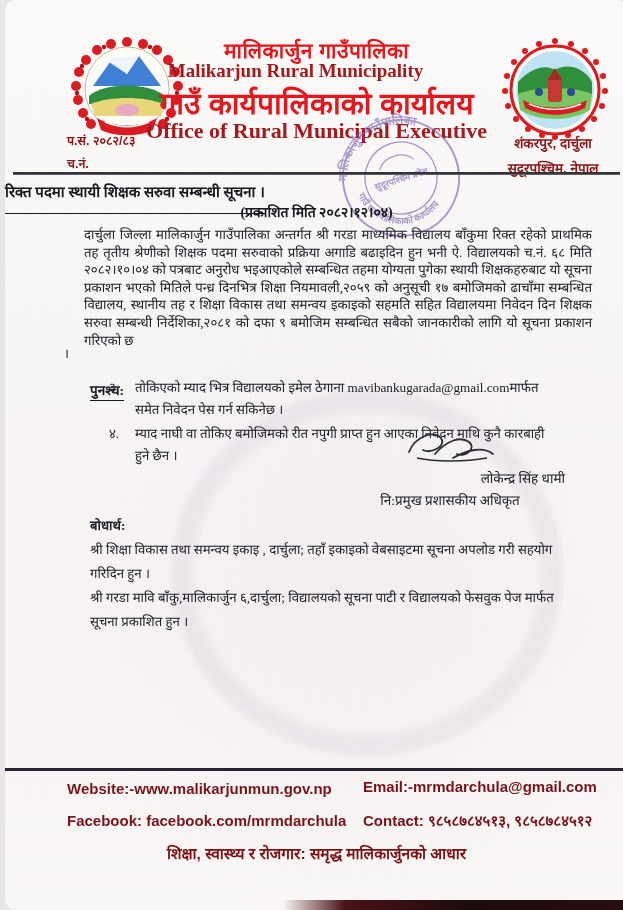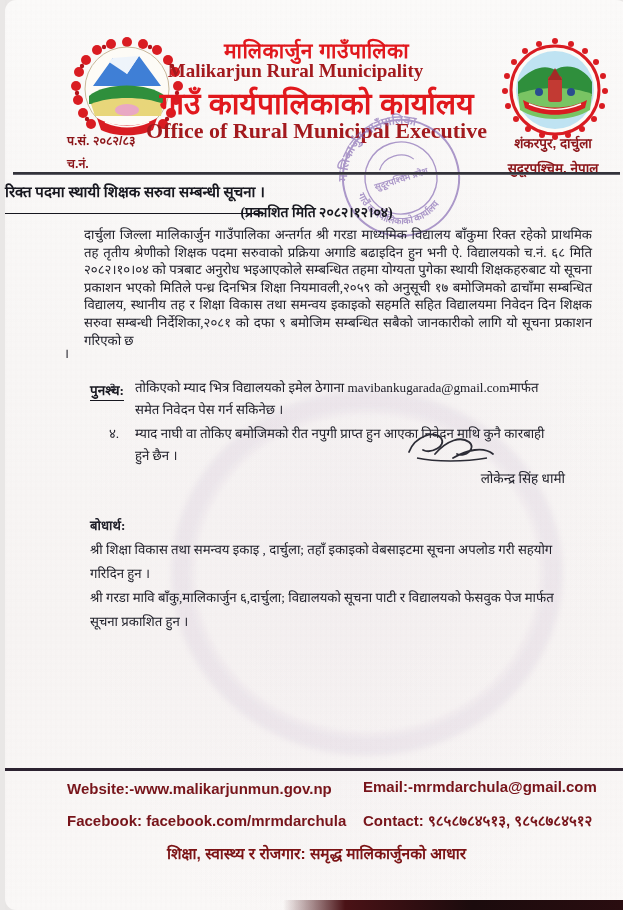--- a/index.html
+++ b/index.html
@@ -209,20 +209,21 @@
       <span>म्याद नाघी वा तोकिए बमोजिमको रीत नपुगी प्राप्त हुन आएका निवेदन माथि कुनै कारबाही हुने छैन ।</span>
     </div>
   </div>
 
   <div class="abs sig-block">
     <svg class="sig-scribble" width="110" height="40" viewBox="0 0 110 40">
       <path d="M14 24 C20 8 40 2 46 10 C52 18 36 26 28 22 M40 26 C52 12 66 8 74 14 C82 20 70 30 62 26 M58 30 C72 22 88 18 98 26" stroke="#2c2c36" stroke-width="1.8" fill="none" stroke-linecap="round"></path>
       <path d="M22 30 C40 34 70 34 92 30" stroke="#2c2c36" stroke-width="1.4" fill="none"></path>
     </svg>
     <div class="sig-name">लोकेन्द्र सिंह धामी</div>
+    <div class="sig-title">नि:प्रमुख प्रशासकीय अधिकृत</div>
   </div>
 
   <div class="abs cc-block">
     <div class="cc-label">बोधार्थ:</div>
     <div>श्री शिक्षा विकास तथा समन्वय इकाइ , दार्चुला; तहाँ इकाइको वेबसाइटमा सूचना अपलोड गरी सहयोग गरिदिन हुन ।</div>
     <div>श्री गरडा मावि बाँकु,मालिकार्जुन ६,दार्चुला; विद्यालयको सूचना पाटी र विद्यालयको फेसवुक पेज मार्फत सूचना प्रकाशित हुन ।</div>
   </div>
 
   <div class="abs ftr-rule"></div>
   <div class="abs ftr ftr-website">Website:-www.malikarjunmun.gov.np</div>

